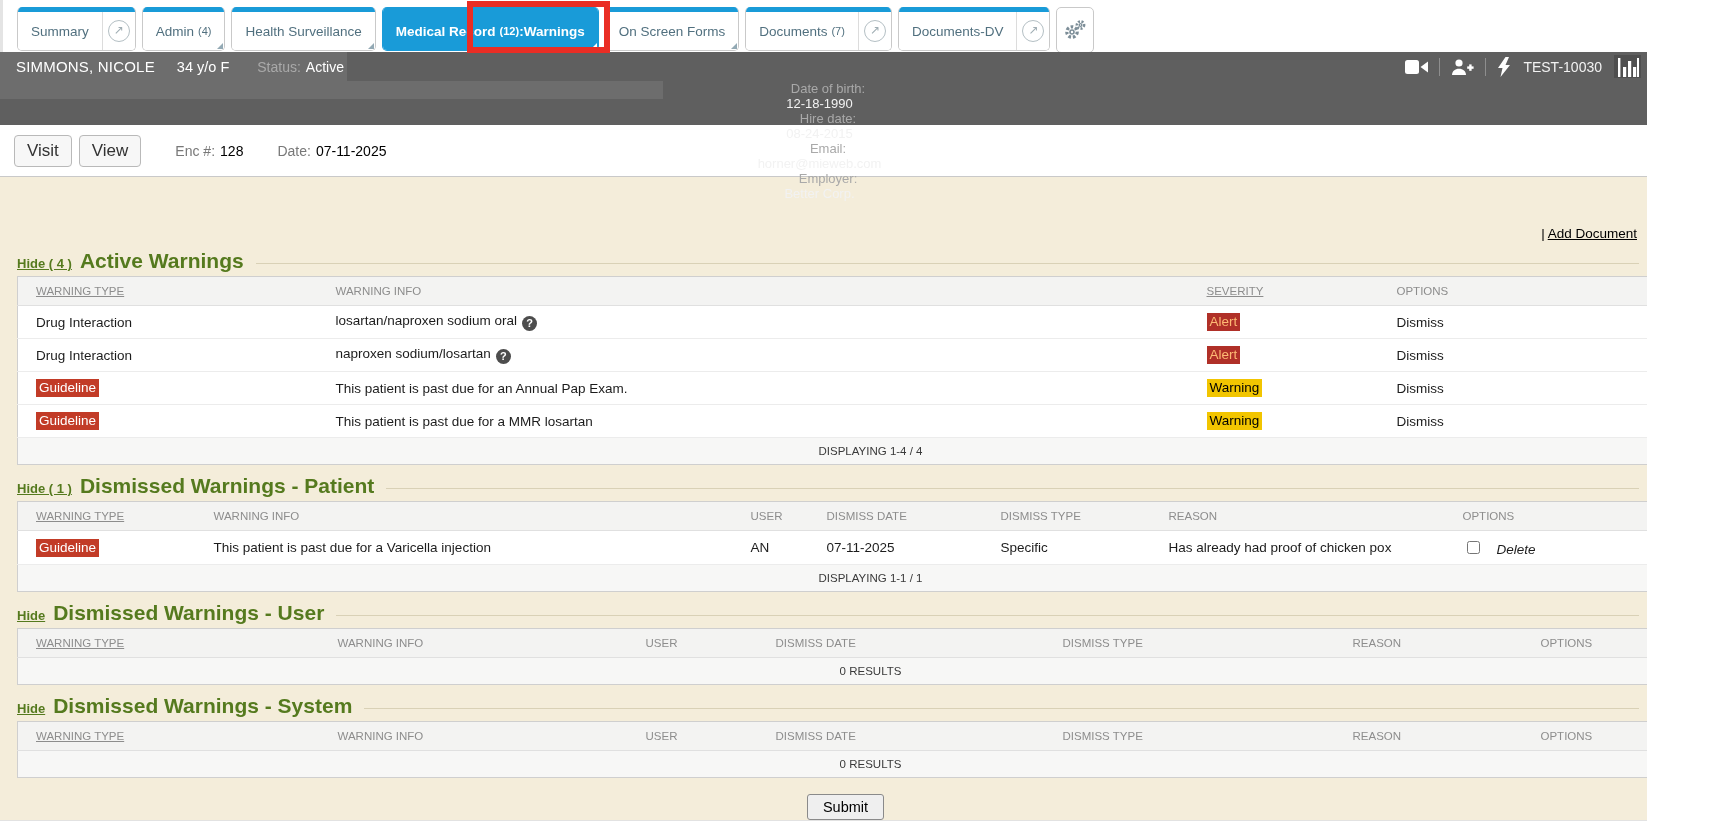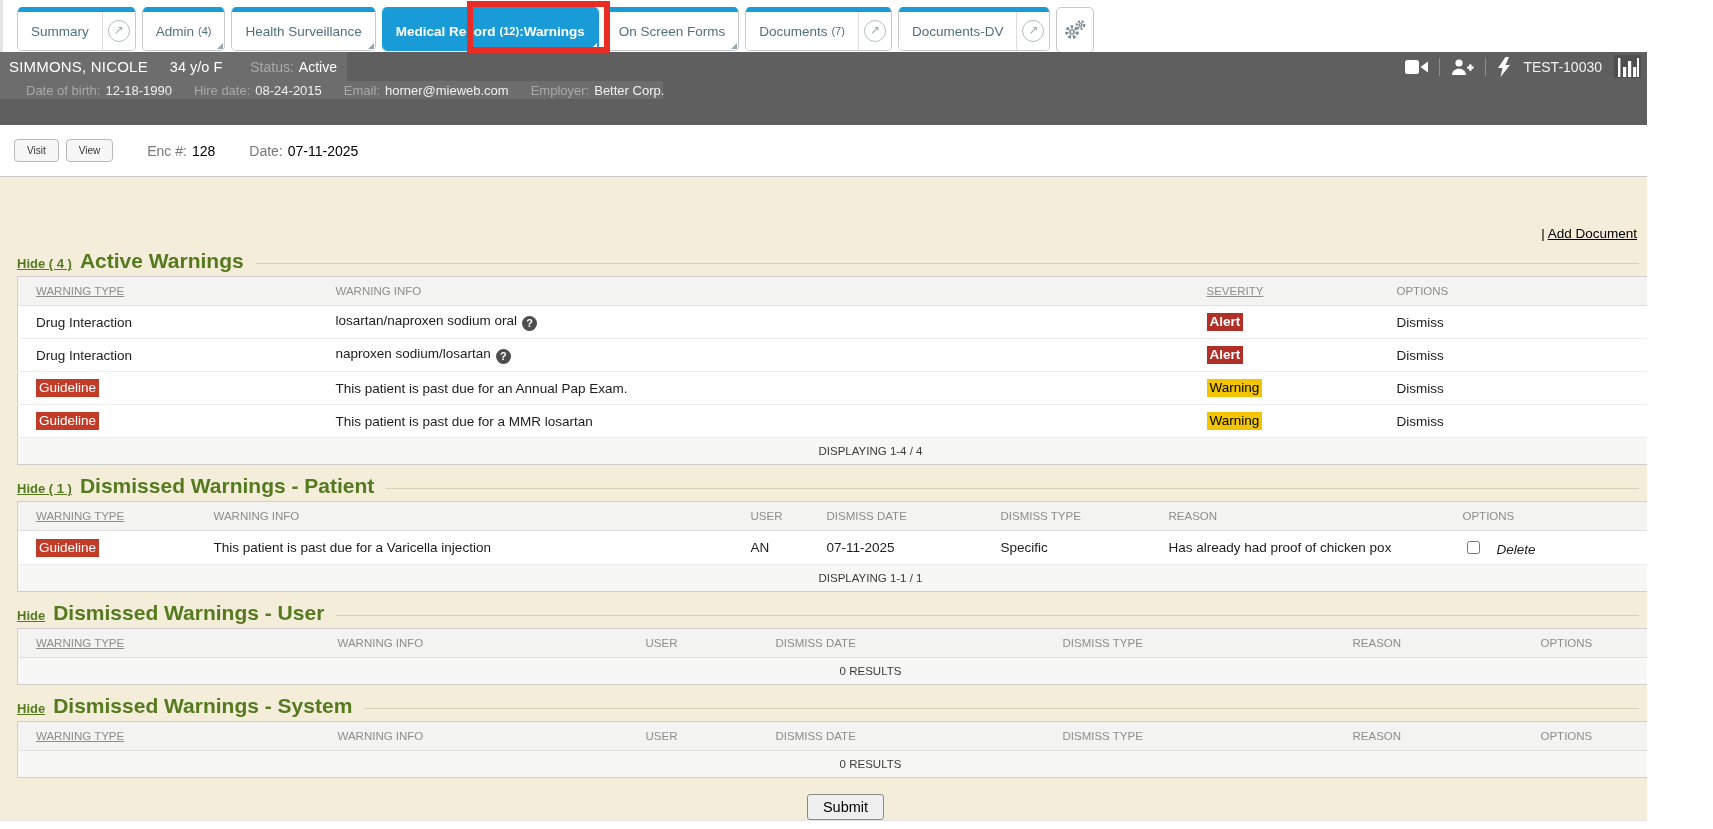--- a/index.html
+++ b/index.html
@@ -20,56 +20,56 @@
   .tab-group.active{border-color:#199bd8;}
   .tab-group.active .tab-label{color:#fff;font-weight:bold;}
   .tab-group.active .fold{border-color:transparent transparent #fff transparent;}
   .gear-btn{height:44px;width:36px;border:1px solid #c9c9c9;border-radius:5px;background:#fff;display:flex;align-items:center;justify-content:center;cursor:pointer;flex:0 0 auto;}
   .hl-box{position:absolute;top:1px;height:52px;border:6px solid #ea2d24;box-sizing:border-box;z-index:6;pointer-events:none;}
 
   
   .banner{position:relative;height:73px;background:#5f5f5f;color:#fff;}
   .b-light1{position:absolute;left:0;top:0;width:347px;height:29px;background:#6d6d6d;}
   .b-light2{position:absolute;left:0;top:29px;width:663px;height:18px;background:#6d6d6d;}
-  .b-row1{position:relative;height:29px;display:flex;align-items:center;padding-left:9px;z-index:1;}
+  .b-row1{position:relative;height:29px;display:flex;align-items:center;padding-left:16px;z-index:1;}
   .p-name{font-size:15px;letter-spacing:.2px;}
   .p-age{font-size:14.5px;margin-left:22px;}
   .p-lbl{color:#a9a9a9;font-size:14px;margin-left:28px;}
   .p-val{color:#fff;font-size:14px;margin-left:5px;}
   .b-icons{position:absolute;right:6px;top:0;height:29px;display:flex;align-items:center;}
   .b-div{width:1px;height:18px;background:#8e8e8e;margin:0 11px;}
   .b-ico{display:flex;align-items:center;justify-content:center;cursor:pointer;}
   .p-id{font-size:14px;color:#f2f2f2;margin:0 12px 0 12px;}
   .chart-wrap{background:#4f4f4f;padding:3px 2px 1px 4px;}
-  .b-row2{position:relative;height:18px;display:flex;align-items:center;padding-left:26px;font-size:13px;z-index:1;}
+  .b-row2{position:relative;height:18px;display:flex;align-items:center;padding-left:14px;font-size:13px;z-index:1;flex-direction:column;}
   .d-lbl{color:#a9a9a9;margin-right:5px;}
   .d-val{color:#f2f2f2;margin-right:22px;}
 
   
   .enc-bar{height:52px;background:#fff;border-bottom:1px solid #c9c9c9;display:flex;align-items:center;padding-left:14px;box-sizing:border-box;}
-  .btn{background:#f7f7f7;border:1px solid #b9b9b9;border-radius:4px;padding:5px 12px;font-size:10px;color:#333;cursor:pointer;font-family:inherit;}
+  .btn{background:#f7f7f7;border:1px solid #b9b9b9;border-radius:4px;padding:5px 12px;font-size:17px;color:#333;cursor:pointer;font-family:inherit;}
   .btn + .btn{margin-left:7px;}
   .enc-lbl{color:#787878;font-size:14px;margin-left:34px;}
   .enc-val{color:#000;font-size:14px;margin-left:5px;}
 
   
   .content{background:#f4edda;height:643px;box-sizing:border-box;padding-top:6px;}
   .adddoc-line{text-align:right;font-size:13.5px;color:#000;padding:4px 10px 2px 0;margin-top:39px;}
   .adddoc-line a{color:#000;text-decoration:underline;cursor:pointer;}
   .sec-head{display:flex;align-items:baseline;margin:6px 8px 3px 17px;}
   .hide-link{color:#557a1e;font-weight:bold;font-size:13px;text-decoration:underline;cursor:pointer;white-space:nowrap;}
   .sec-title{color:#557a1e;font-weight:bold;font-size:21px;margin-left:8px;white-space:nowrap;}
   .sec-rule{flex:1;border-top:1px solid #d9d1b6;margin-left:12px;align-self:center;margin-top:4px;}
   .warn-table{border-collapse:collapse;table-layout:fixed;width:1696px;margin-left:17px;background:#fff;border:1px solid #cfcfcf;border-right:none;font-size:13.5px;color:#1c1c1c;}
   .warn-table th{background:#f3f3f2;color:#8d8d8d;font-size:11.5px;font-weight:normal;text-align:left;padding:8px 8px 8px 18px;border-bottom:1px solid #e0e0e0;white-space:nowrap;overflow:hidden;}
   .warn-table th .th-sort{text-decoration:underline;cursor:pointer;}
   .warn-table td{padding:7px 8px 7px 18px;border-top:1px solid #ececec;white-space:nowrap;overflow:hidden;}
   .warn-table tbody tr:first-child td{border-top:none;}
   .badge{display:inline-block;padding:0 3px;line-height:18px;}
-  .badge-alert{background:#b03028;color:#ffffff;font-weight:bold;}
+  .badge-alert{background:#b03028;color:#fdba74;}
   .badge-warning{background:#f2c500;color:#000;}
   .badge-guideline{background:#c23b27;color:#fff;}
   .q-icon{display:inline-block;width:15px;height:15px;border-radius:50%;background:#4d4d4d;color:#fff;font-size:11px;font-weight:bold;text-align:center;line-height:15px;margin-left:5px;vertical-align:-2px;cursor:pointer;}
   .action-link{cursor:pointer;}
   .tbl-footer{text-align:center;font-size:11.5px;color:#3a3a3a;background:#f7f7f6;border-top:1px solid #e0e0e0;padding:6px 0;}
   .cb-label{margin-left:14px;font-style:italic;}
   .warn-section{margin-bottom:9px;}
 
   .submit-row{text-align:center;margin-top:16px;padding-left:44px;}
   .submit-btn{background:#efefef;border:1px solid #8a8a8a;border-radius:3px;padding:4px 15px;font-size:14.5px;color:#000;cursor:pointer;font-family:inherit;}

